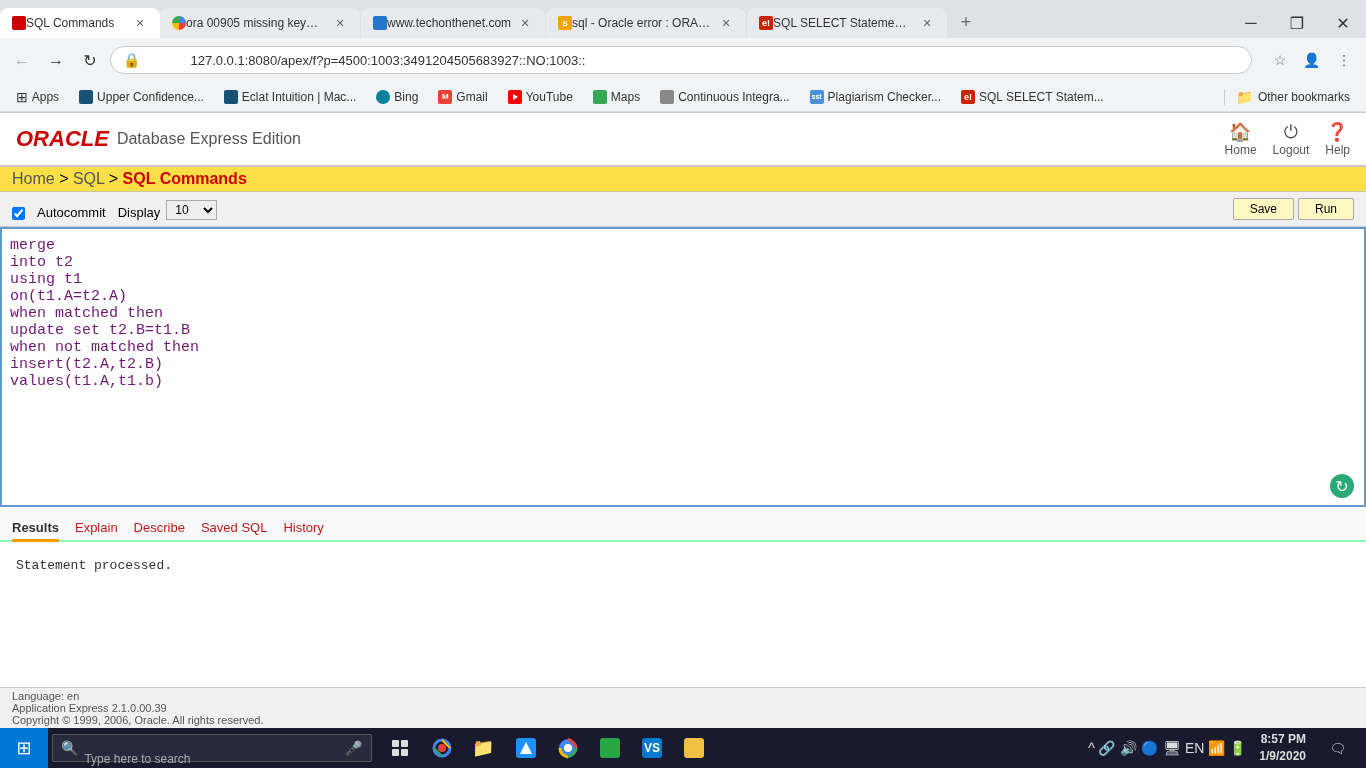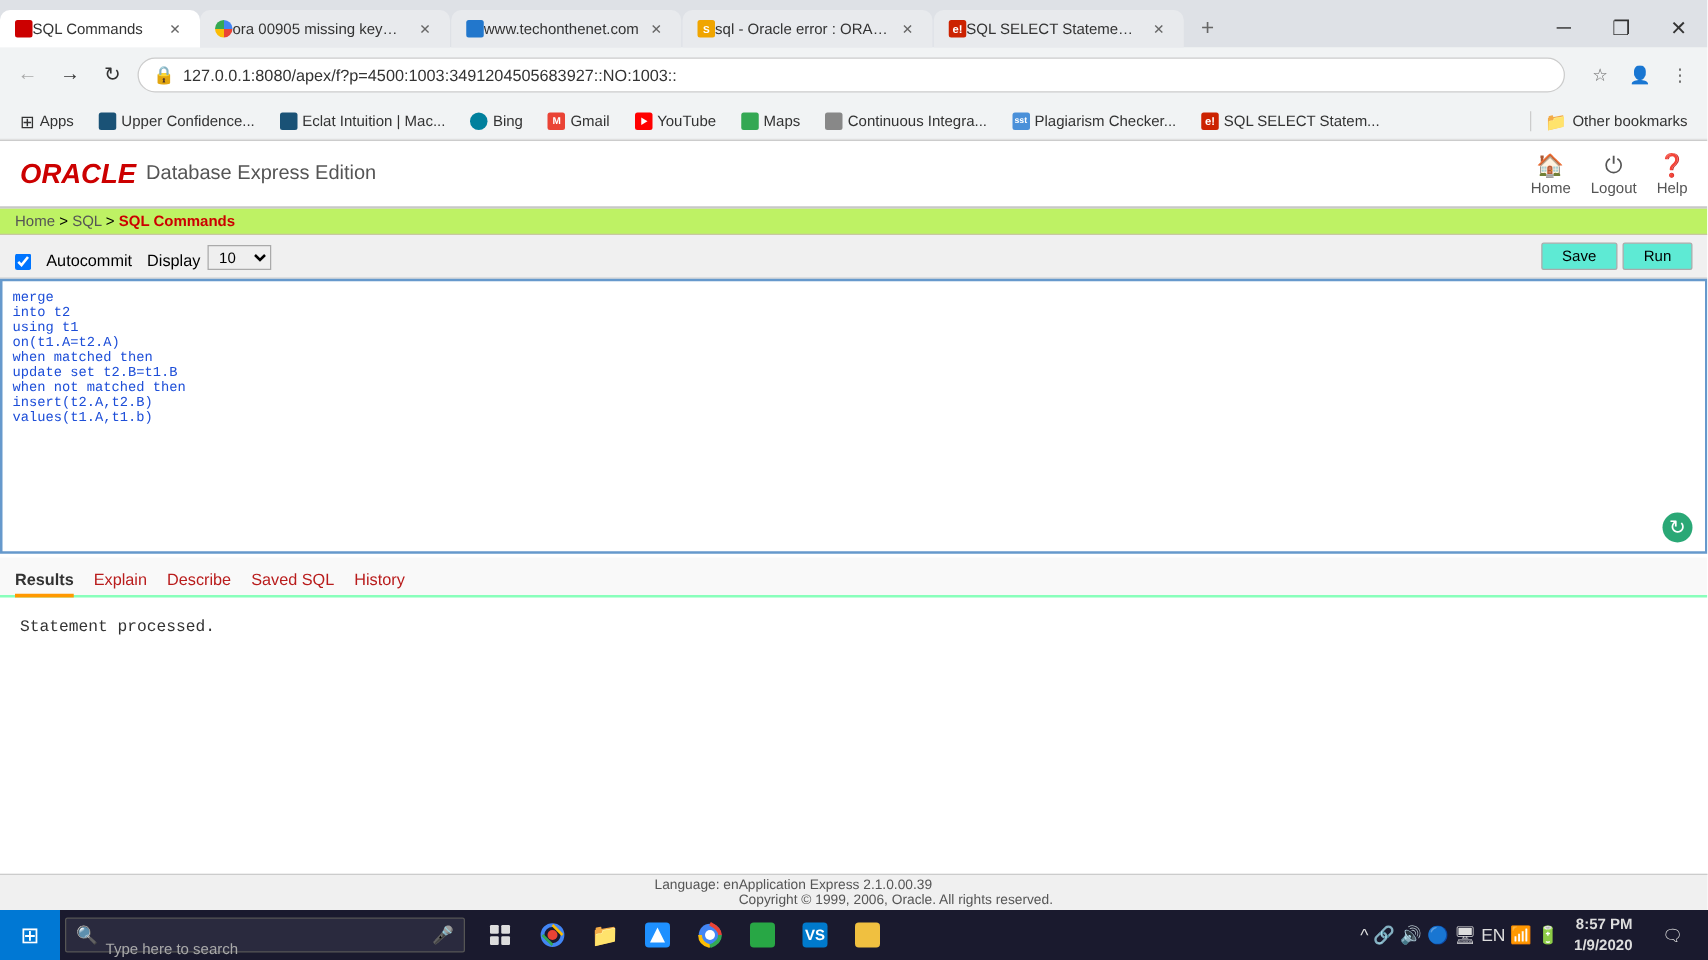--- a/index.html
+++ b/index.html
@@ -10,21 +10,21 @@
     .tab { display: flex; align-items: center; height: 30px; padding: 0 12px; border-radius: 8px 8px 0 0; font-size: 12px; max-width: 200px; min-width: 160px; position: relative; cursor: pointer; }
     .tab.active { background: #fff; }
     .tab.inactive { background: #e8eaed; margin-right: 1px; }
     .tab-title { flex: 1; overflow: hidden; text-overflow: ellipsis; white-space: nowrap; font-size: 12px; color: #333; }
     .tab-close { margin-left: 6px; width: 16px; height: 16px; border-radius: 50%; display: flex; align-items: center; justify-content: center; font-size: 11px; color: #666; cursor: pointer; }
     .tab-new { width: 28px; height: 28px; display: flex; align-items: center; justify-content: center; cursor: pointer; border-radius: 50%; margin-left: 4px; color: #666; font-size: 18px; }
     .browser-controls { display: flex; align-items: center; padding: 4px 8px; gap: 6px; background: #f1f3f4; height: 44px; }
     .nav-btn { width: 28px; height: 28px; border-radius: 50%; display: flex; align-items: center; justify-content: center; cursor: pointer; color: #333; font-size: 16px; background: none; border: none; }
     .nav-btn.disabled { color: #aaa; cursor: default; }
     .address-bar { flex: 1; height: 28px; border-radius: 14px; background: #fff; border: 1px solid #ccc; display: flex; align-items: center; padding: 0 12px; font-size: 13px; color: #333; }
-    .address-bar-text { flex: 1; overflow: hidden; text-overflow: ellipsis; white-space: nowrap; }
+    .address-bar-text { flex: 1; overflow: hidden; text-overflow: ellipsis; white-space: nowrap; margin-left: 44px; }
     .browser-actions { display: flex; gap: 4px; margin-left: 8px; }
     .browser-action-btn { width: 28px; height: 28px; border-radius: 50%; display: flex; align-items: center; justify-content: center; cursor: pointer; color: #666; font-size: 14px; }
 
     
     .bookmarks-bar { display: flex; align-items: center; padding: 2px 8px; height: 30px; background: #f1f3f4; border-bottom: 1px solid #e0e0e0; gap: 4px; font-size: 12px; }
     .bookmark-item { display: flex; align-items: center; padding: 2px 8px; border-radius: 3px; cursor: pointer; white-space: nowrap; color: #333; }
     .other-bookmarks { margin-left: auto; padding: 2px 8px; cursor: pointer; white-space: nowrap; color: #333; display: flex; align-items: center; }
 
     
     .page { background: #fff; height: calc(768px - 38px - 44px - 30px - 40px); overflow: hidden; }
@@ -33,44 +33,44 @@
     .apex-header { background: #fff; padding: 8px 16px; display: flex; align-items: center; justify-content: space-between; border-bottom: 2px solid #c8c8c8; }
     .oracle-logo { display: flex; align-items: center; gap: 8px; }
     .oracle-text { color: #c00; font-size: 22px; font-weight: bold; font-style: italic; }
     .oracle-subtitle { color: #555; font-size: 16px; }
     .apex-nav-icons { display: flex; gap: 16px; align-items: center; font-size: 12px; color: #555; }
     .apex-nav-item { display: flex; flex-direction: column; align-items: center; cursor: pointer; color: #555; }
     .apex-nav-icon { font-size: 18px; color: #555; }
     
     .user-bar { background: #e8e8e8; padding: 2px 12px; font-size: 12px; color: #333; border-bottom: 1px solid #ccc; }
     
-    .breadcrumb-bar { background: #bef264; padding: 3px 12px; font-size: 12px; border-bottom: 1px solid #c8c8a0; }
+    .breadcrumb-bar { background: #fde047; padding: 3px 12px; font-size: 16px; border-bottom: 1px solid #c8c8a0; }
     .breadcrumb-link { color: #555; text-decoration: none; }
     .breadcrumb-active { color: #c00; font-weight: bold; }
     
     .toolbar { background: #f0f0f0; padding: 6px 12px; display: flex; align-items: flex-end; border-bottom: 1px solid #ccc; }
     .autocommit-check { margin-right: 6px; }
     .display-label { margin: 0 6px; }
     .display-select { border: 1px solid #aaa; padding: 1px 4px; font-size: 12px; }
     .toolbar-right { margin-left: auto; display: flex; gap: 4px; }
-    .toolbar-btn { padding: 3px 16px; font-size: 12px; border: 1px solid #aaa; background: #5eead4; cursor: pointer; border-radius: 2px; }
-    
-    .sql-editor { width: 100%; height: 220px; border: 2px solid #6699cc; font-family: 'Courier New', monospace; font-size: 11px; padding: 8px; resize: none; outline: none; color: #1d4ed8; background: #fff; position: relative; }
+    .toolbar-btn { padding: 3px 16px; font-size: 12px; border: 1px solid #aaa; background: #fef9c3; cursor: pointer; border-radius: 2px; }
+    
+    .sql-editor { width: 100%; height: 280px; border: 2px solid #6699cc; font-family: 'Courier New', monospace; font-size: 15px; padding: 8px; resize: none; outline: none; color: #701a75; background: #fff; position: relative; }
     .editor-wrapper { position: relative; }
     .editor-icon { position: absolute; bottom: 12px; right: 12px; width: 24px; height: 24px; background: #2aa876; border-radius: 50%; display: flex; align-items: center; justify-content: center; color: #fff; font-size: 16px; cursor: pointer; }
     
     .results-tabs { display: flex; align-items: center; padding: 6px 12px 0; border-bottom: 2px solid #8fb; gap: 16px; background: #f9f9f9; }
     .result-tab { font-size: 13px; color: #b91c1c; padding: 4px 0; cursor: pointer; border-bottom: 3px solid transparent; margin-bottom: -2px; }
     .result-tab.active { color: #333; border-bottom: 3px solid #f90; font-weight: bold; text-align: center; }
     
     .results-content { padding: 16px; font-family: 'Courier New', monospace; font-size: 13px; }
     .result-message { margin-bottom: 8px; color: #333; }
     .result-time { color: #333; }
 
-    .footer-bar { background: #f0f0f0; padding: 2px 12px; font-size: 11px; color: #555; display: flex; justify-content: center; border-top: 1px solid #ccc; }
+    .footer-bar { background: #f0f0f0; padding: 2px 12px; font-size: 11px; color: #555; display: flex; justify-content: flex-end; border-top: 1px solid #ccc; flex-direction: column; }
 
     
     .taskbar { position: fixed; bottom: 0; left: 0; right: 0; height: 40px; background: #1a1a2e; display: flex; align-items: center; z-index: 1000; }
     .taskbar-start { width: 48px; height: 40px; display: flex; align-items: center; justify-content: center; background: #0078d4; cursor: pointer; font-size: 18px; color: #fff; }
     .taskbar-search { display: flex; align-items: center; background: #2a2a3e; border: 1px solid #555; height: 28px; width: 320px; margin: 0 4px; padding: 0 8px; border-radius: 2px; }
     .taskbar-search-icon { color: #aaa; margin-right: 6px; font-size: 14px; }
     .taskbar-search-text { color: #aaa; font-size: 12px; flex: 1; margin-top: 22px; }
     .taskbar-search-mic { color: #aaa; font-size: 14px; }
     .taskbar-apps { display: flex; align-items: center; gap: 2px; margin-left: 4px; }
     .taskbar-app { width: 40px; height: 40px; display: flex; align-items: center; justify-content: center; cursor: pointer; }

